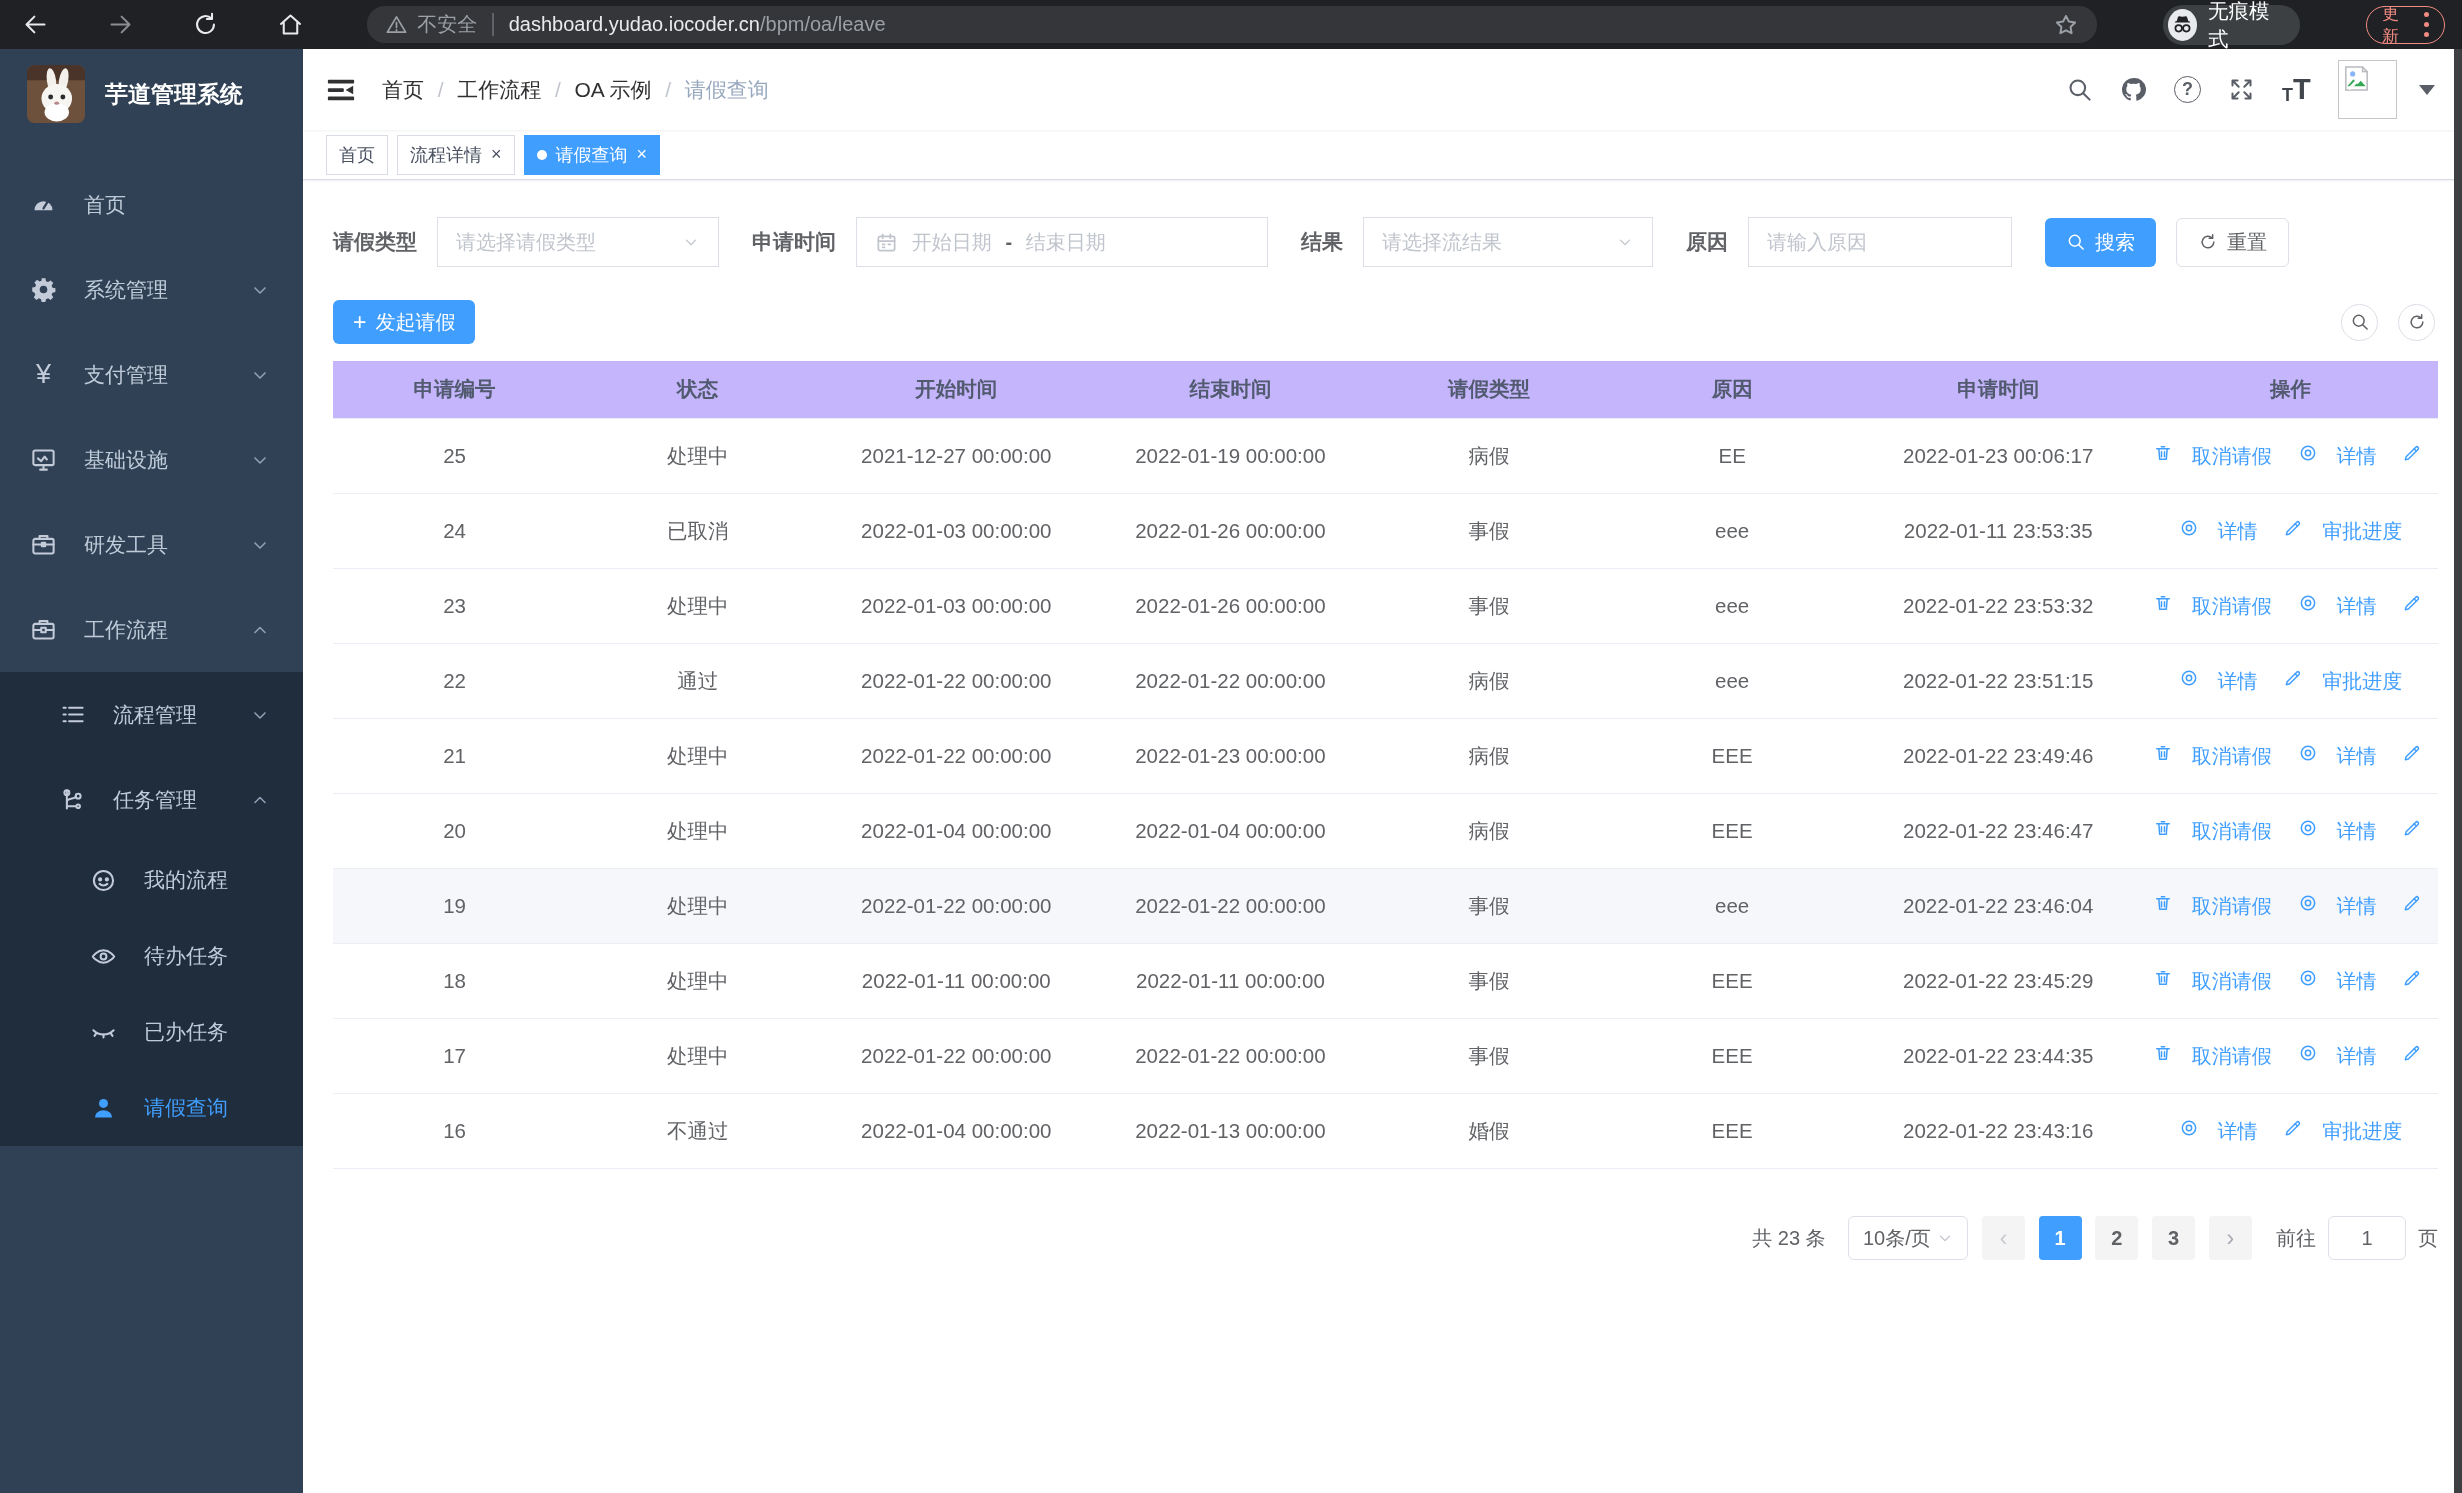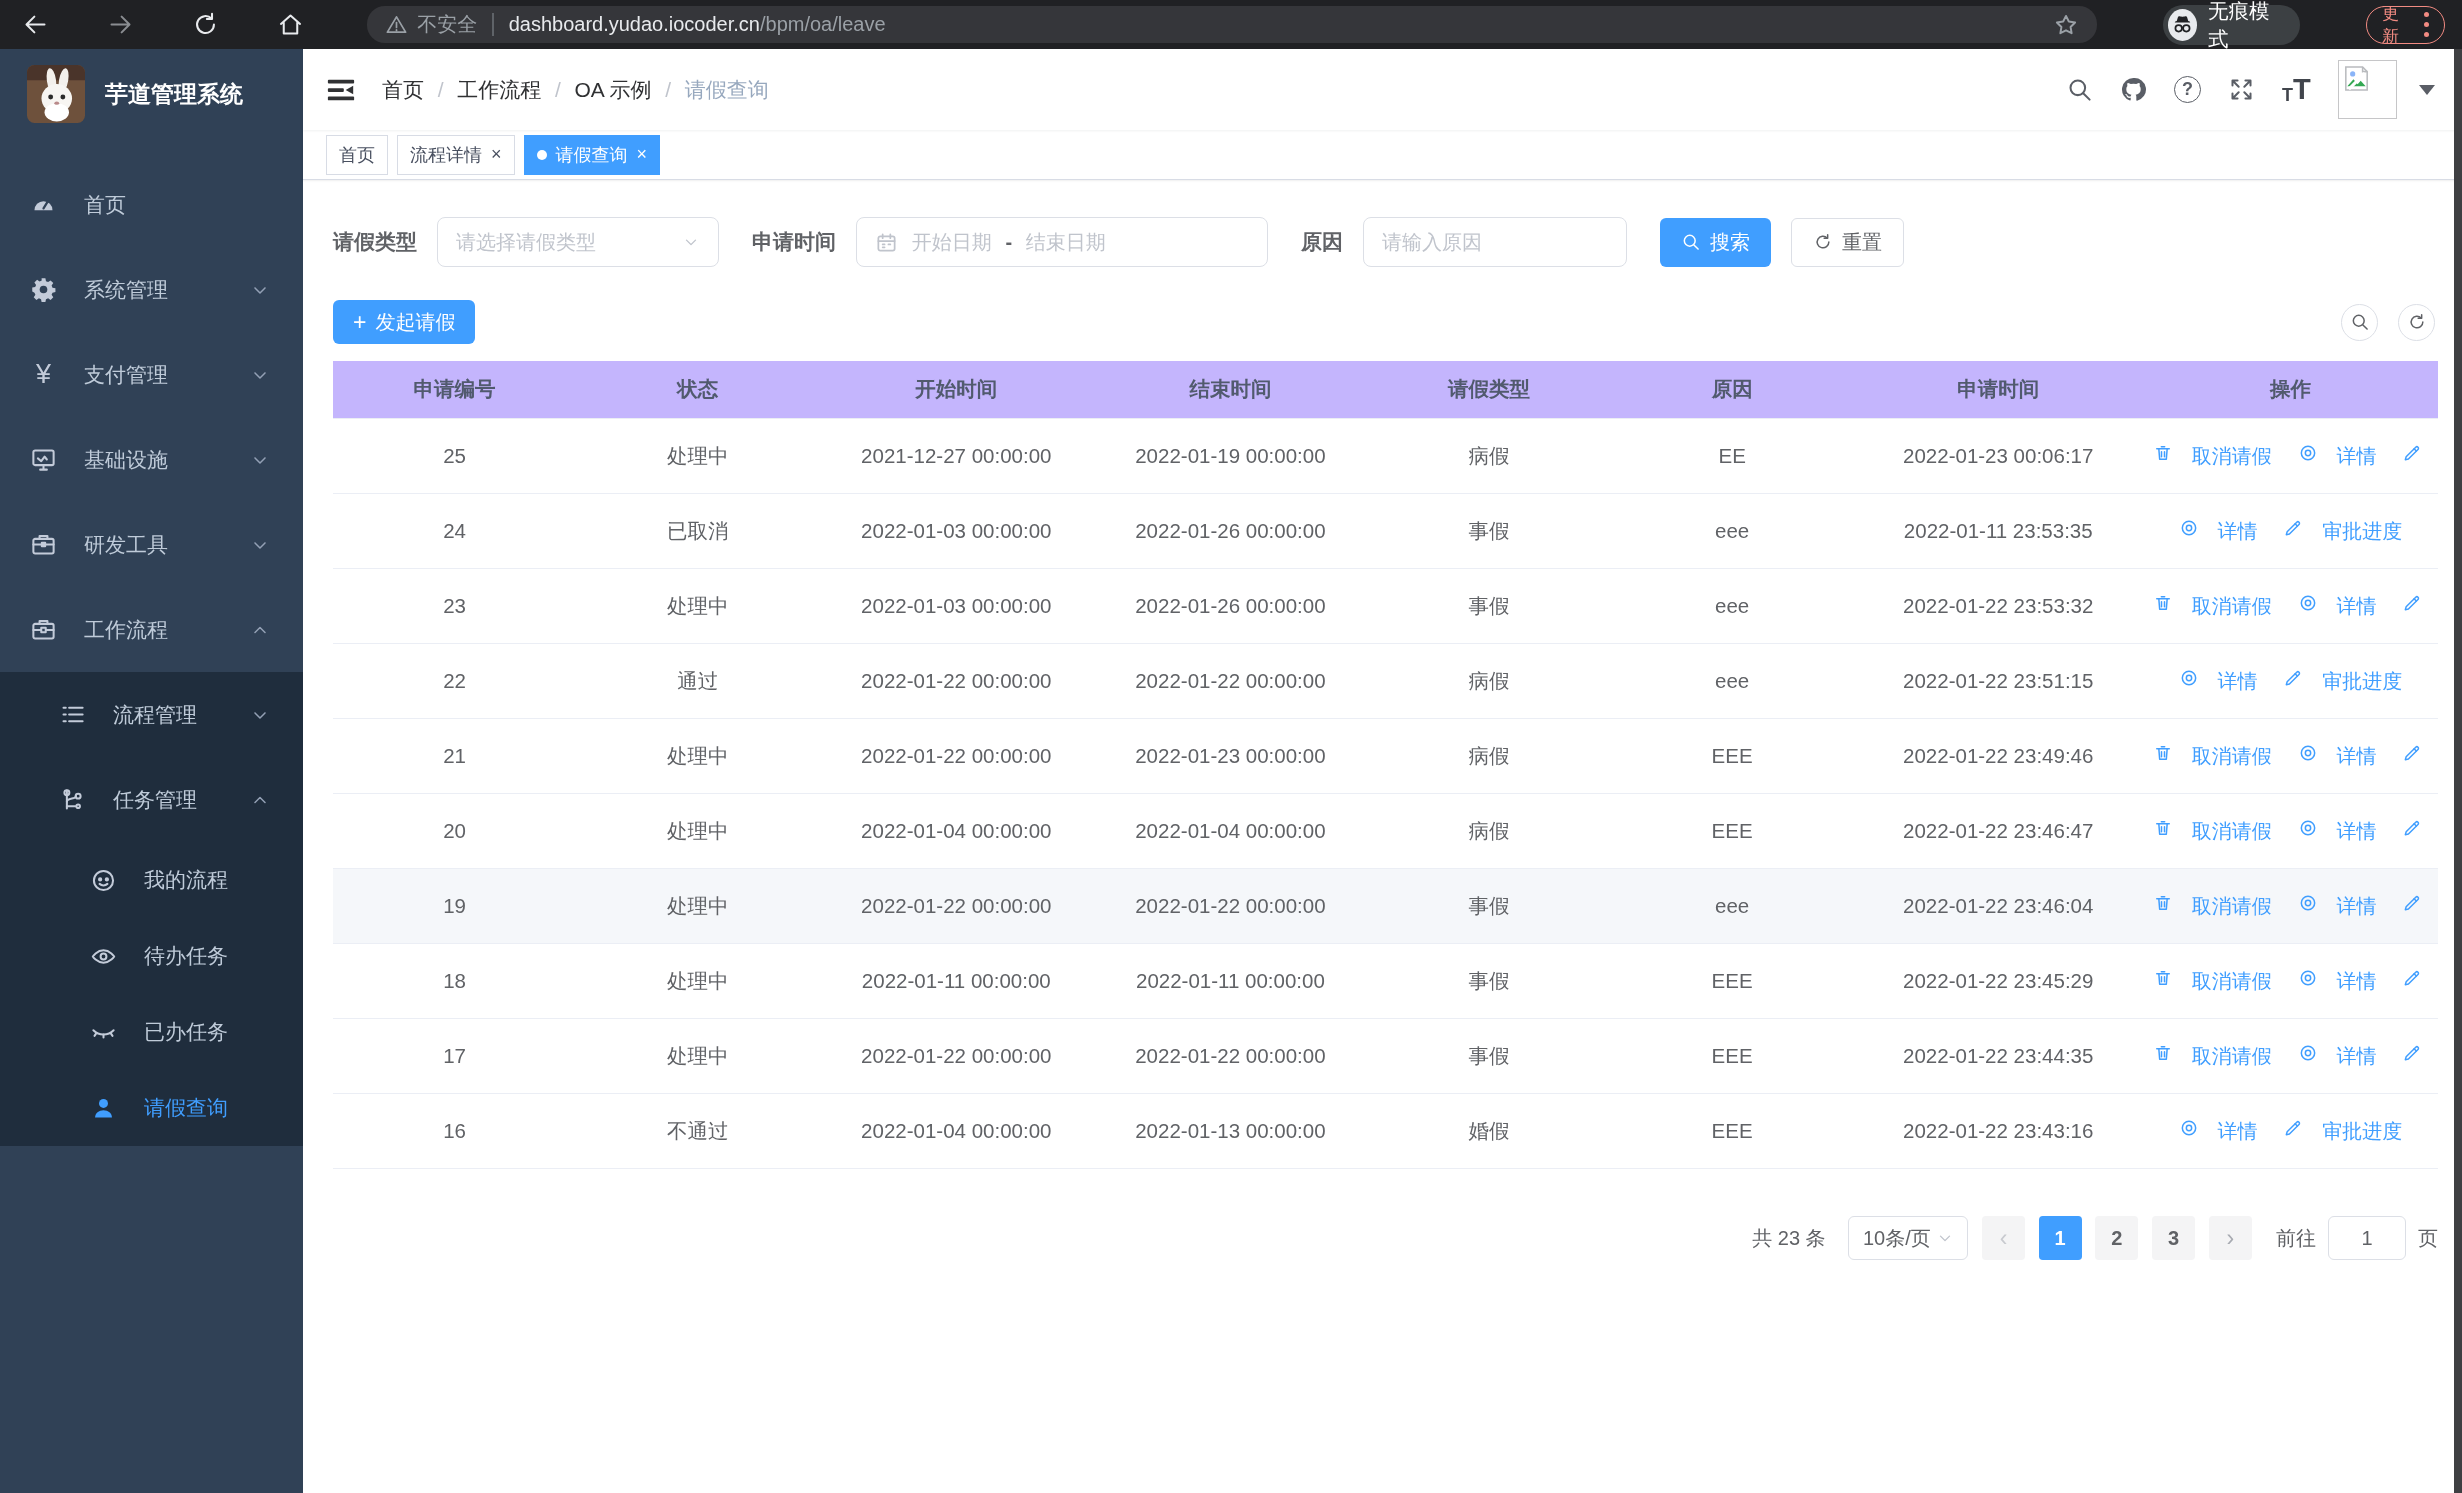--- a/index.html
+++ b/index.html
@@ -73,21 +73,21 @@
     display:flex; align-items:center; gap:9px; padding:0 12px; cursor:pointer; }
   .tag .close { font-size:18px; color:inherit; }
   .tag.active { background:#409eff; border-color:#409eff; color:#fff; }
   .tag .dot { width:10px; height:10px; border-radius:50%; background:#fff; }
 
   
   .content { flex:1; padding:37px 24px 0 30px; background:#fff; }
   .filter-row { display:flex; align-items:center; flex-wrap:nowrap; }
   .f-group { display:flex; align-items:center; margin-right:33px; }
   .f-label { font-size:21px; font-weight:700; color:#606266; margin-right:20px; white-space:nowrap; }
-  .box { height:50px; border:0.8px solid #dcdfe6; border-radius:8px; background:#fff; display:flex;
+  .box { height:50px; border:0.8px solid #dcdfe6; border-radius:0; background:#fff; display:flex;
     align-items:center; font-size:20px; color:#c0c4cc; padding:0 18px; }
   .sel1 { width:282px; justify-content:space-between; }
   .sel2 { width:290px; justify-content:space-between; }
   .inp  { width:264px; }
   .daterange { width:412px; gap:13.7px; }
   .dr-sep { color:#606266; font-weight:700; }
   .sel-chev { width:18px; height:18px; color:#c0c4cc; }
   .cal { width:23px; height:23px; color:#c0c4cc; flex-shrink:0; }
   .btn { height:49px; border-radius:6px; font-size:20px; display:flex; align-items:center; gap:9px;
     padding:0 21px; cursor:pointer; white-space:nowrap; }
@@ -416,20 +416,29 @@
                 <rect x="3.5" y="5.5" width="17" height="15" rx="2"></rect>
                 <path d="M8 3.5v4M16 3.5v4M3.5 10.5h17"></path>
                 <path d="M8 14h2M14 14h2M8 17h2"></path>
               </svg>
             <span>开始日期</span>
             <span class="dr-sep">-</span>
             <span>结束日期</span>
           </div>
         </div>
         <div class="f-group">
+          <span class="f-label">结果</span>
+          <div class="box sel2">
+            <span>请选择流结果</span>
+            <svg class="ic sel-chev" viewBox="0 0 24 24">
+                <path d="M6 9.5l6 6 6-6"></path>
+              </svg>
+          </div>
+        </div>
+        <div class="f-group">
           <span class="f-label">原因</span>
           <div class="box inp">
             <span>请输入原因</span>
           </div>
         </div>
         <div class="btn btn-search">
           <svg class="ic bic" viewBox="0 0 24 24" stroke-width="2">
               <circle cx="10.5" cy="10.5" r="6.5"></circle>
               <path d="M15.5 15.5 20.5 20.5"></path>
             </svg>

